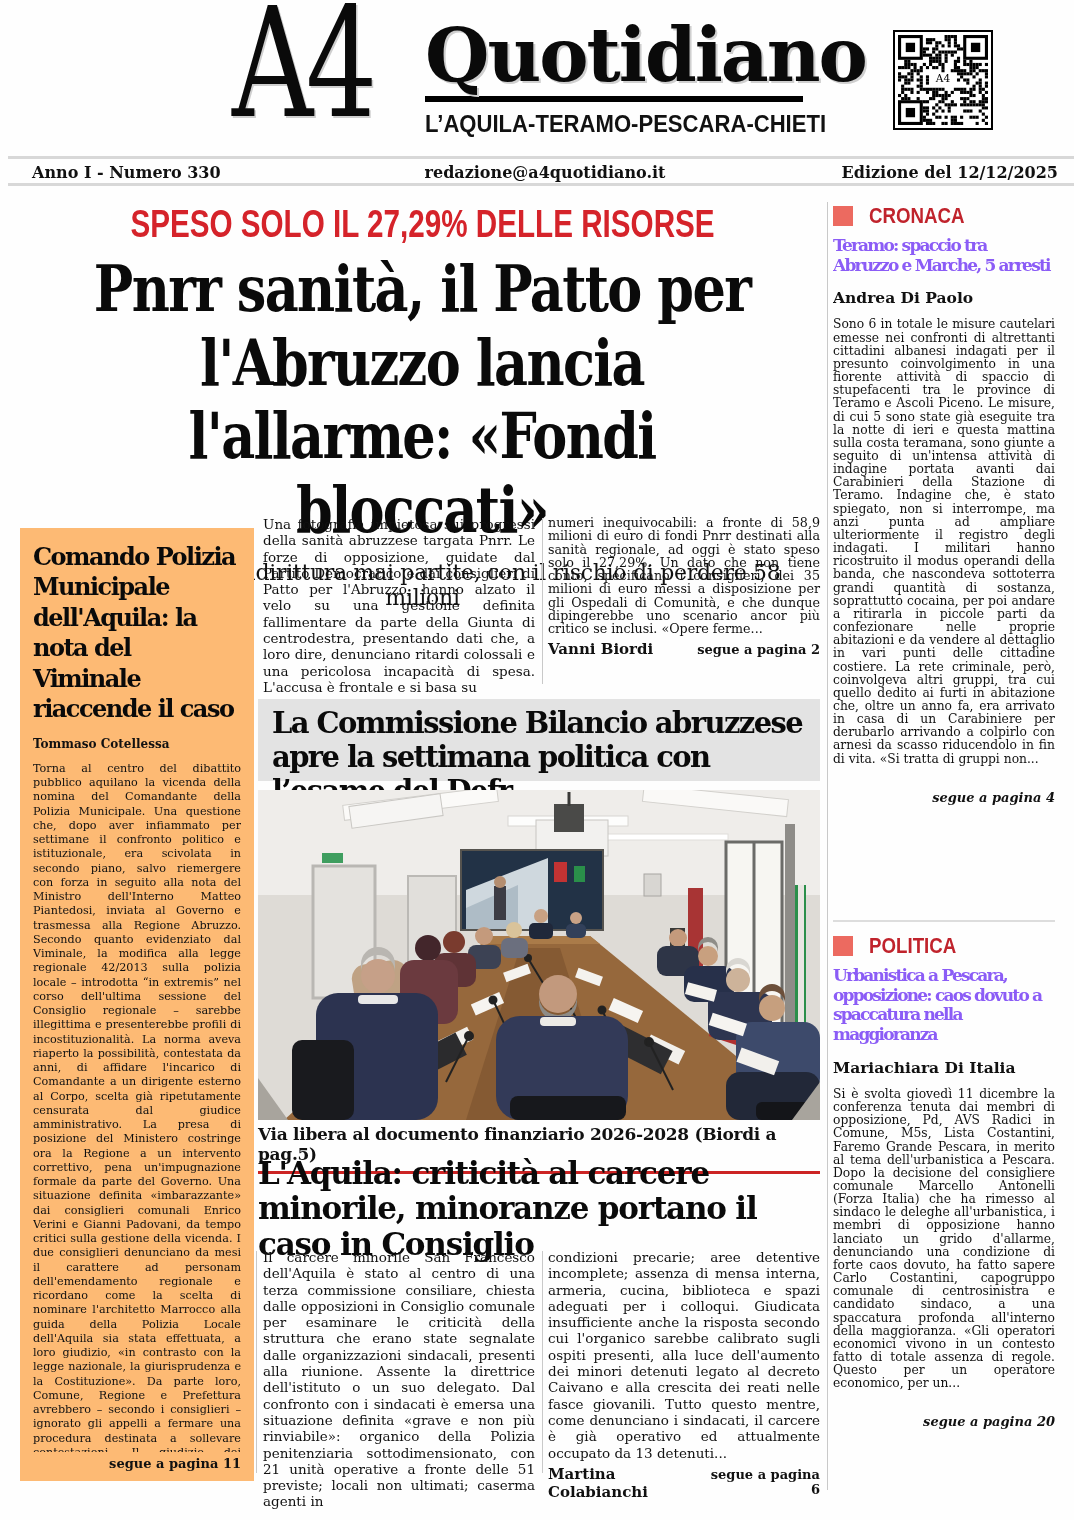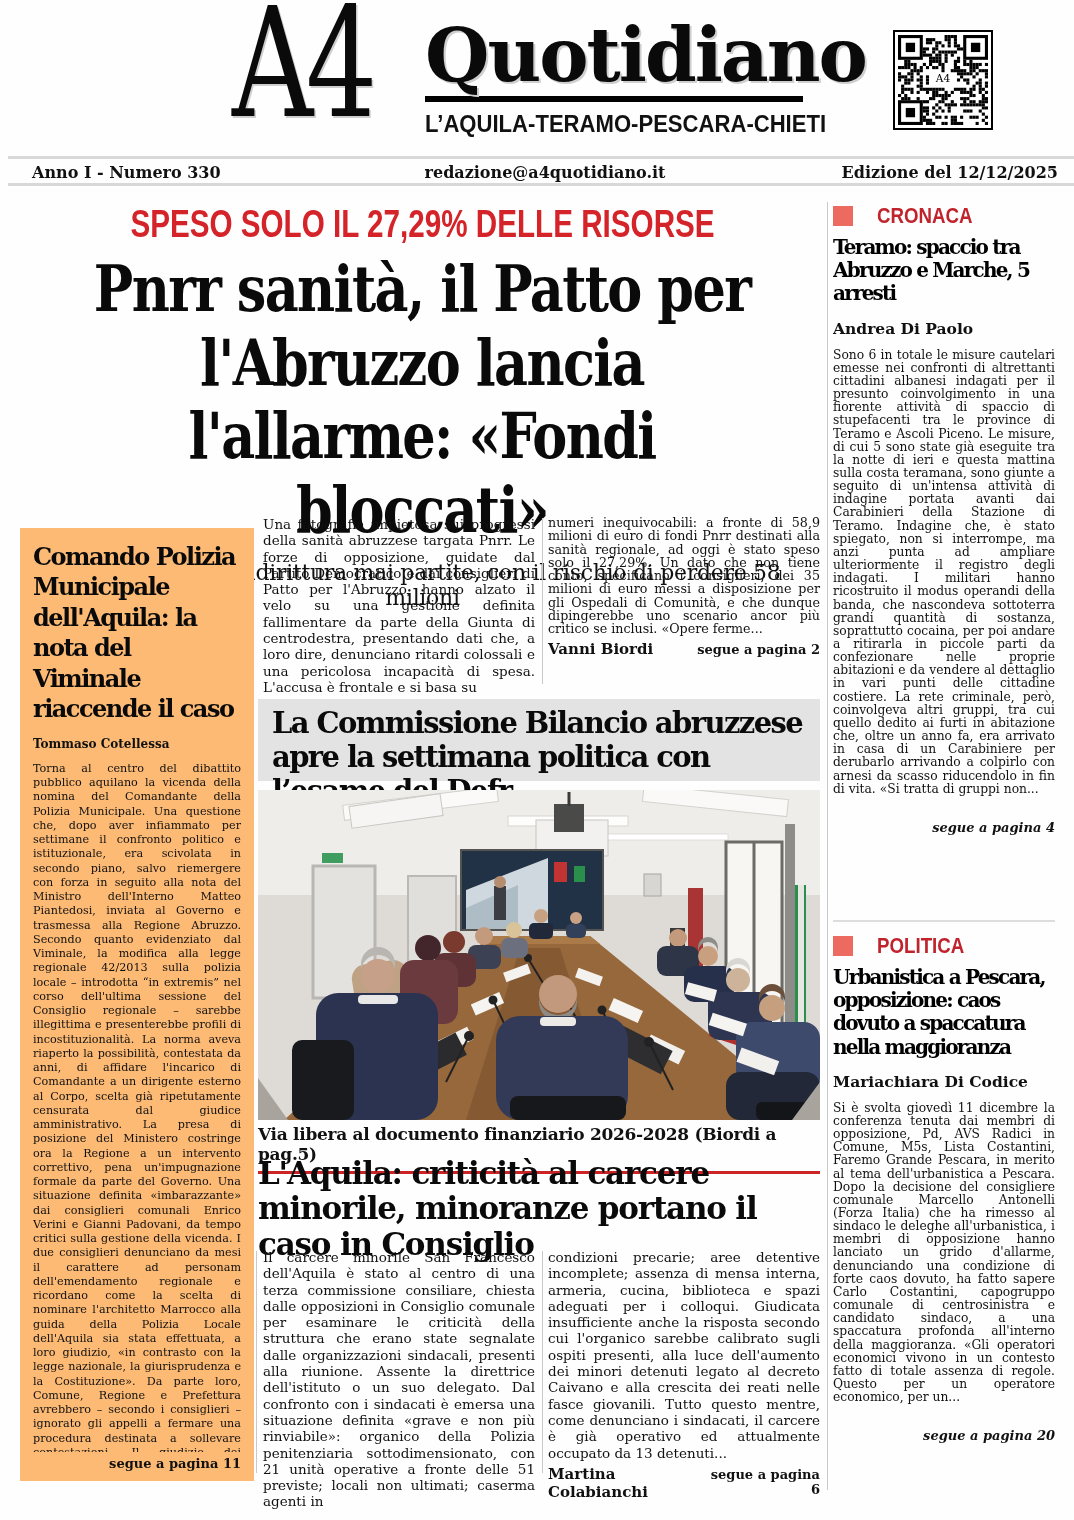--- a/index.html
+++ b/index.html
@@ -55,25 +55,25 @@
   
   #left-box{position:absolute;left:20px;top:528px;width:234px;height:953px;background:#fdba74;
             box-sizing:border-box;padding:14px 13px;overflow:hidden;}
   #left-box h2{margin:0;font-size:24px;font-weight:bold;letter-spacing:-1.5px;line-height:1.27;color:#0a0a0a;}
   #left-box .author{margin-top:12px;font-size:12px;font-weight:bold;}
   #left-box .body{margin-top:11px;font-size:11.2px;line-height:14.25px;text-align:justify;
                   max-height:690px;overflow:hidden;}
   #left-box .segue{position:absolute;right:13px;bottom:10px;}
   
   #right-col{position:absolute;left:833px;top:205px;width:222px;}
-  .sec-marker{display:flex;align-items:center;gap:24px;height:22px;}
+  .sec-marker{display:flex;align-items:center;gap:16px;height:22px;}
   .sec-square{width:20px;height:20px;background:#ec6a60;}
   .sec-label{display:inline-block;font-size:22px;font-weight:bold;color:#c0232c;
              transform:scaleX(0.85);transform-origin:left center;white-space:nowrap;}
-  .rc-headline{margin-top:9px;font-size:20px;font-weight:bold;letter-spacing:-1.8px;line-height:1.16;color:#000000;}
+  .rc-headline{margin-top:9px;font-size:17px;font-weight:bold;letter-spacing:-1.8px;line-height:1.16;color:#8b5cf6;}
   .rc-author{margin-top:13px;font-size:15.5px;font-weight:bold;}
   .rc-body{margin-top:11px;font-size:12.3px;line-height:13.15px;text-align:justify;}
   .rc-segue{margin-top:24px;font-style:italic;}
   #cronaca-block{height:715px;overflow:hidden;}
   #rc-divider{border-top:2px solid #dddddd;margin:0 0 13px 0;}
   #politica-block{height:575px;overflow:hidden;}
 </style>
 </head>
 <body>
 
@@ -553,19 +553,19 @@
     </div>
 
     <div id="rc-divider"></div>
 
     <div id="politica-block">
       <div class="sec-marker">
         <span class="sec-square"></span>
         <span class="sec-label sans">POLITICA</span>
       </div>
       <div class="rc-headline">Urbanistica a Pescara, opposizione: caos dovuto a spaccatura nella maggioranza</div>
-      <div class="rc-author">Mariachiara Di Codice</div>
+      <div class="rc-author">Mariachiara Di Italia</div>
       <div class="rc-body">Si è svolta giovedì 11 dicembre la conferenza tenuta dai membri di opposizione, Pd, AVS Radici in Comune, M5s, Lista Costantini, Faremo Grande Pescara, in merito al tema dell'urbanistica a Pescara. Dopo la decisione del consigliere comunale Marcello Antonelli (Forza Italia) che ha rimesso al sindaco le deleghe all'urbanistica, i membri di opposizione hanno lanciato un grido d'allarme, denunciando una condizione di forte caos dovuto, ha fatto sapere Carlo Costantini, capogruppo comunale di centrosinistra e candidato sindaco, a una spaccatura profonda all'interno della maggioranza. «Gli operatori economici vivono in un contesto fatto di totale assenza di regole. Questo per un operatore economico, per un...</div>
       <div class="segue rc-segue">segue a pagina 20</div>
     </div>
 
   </div>
 </div>
 
 </body></html>

